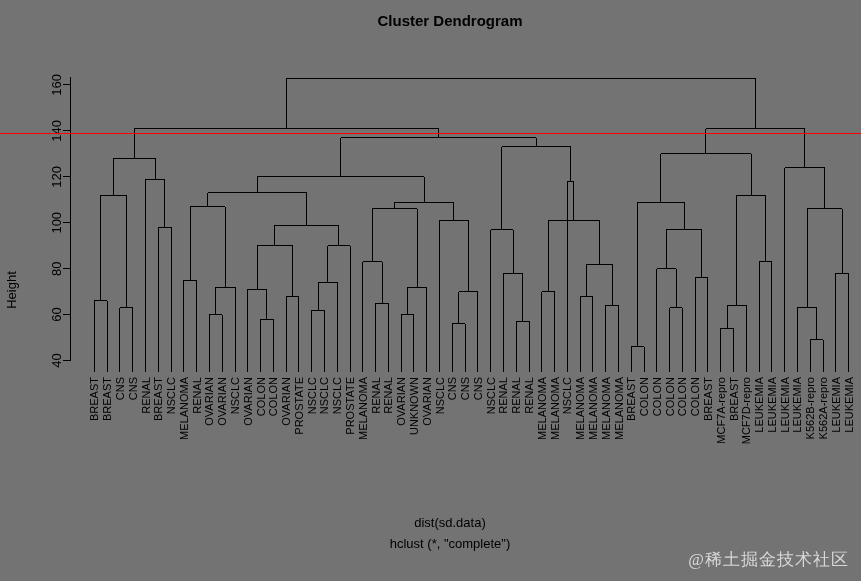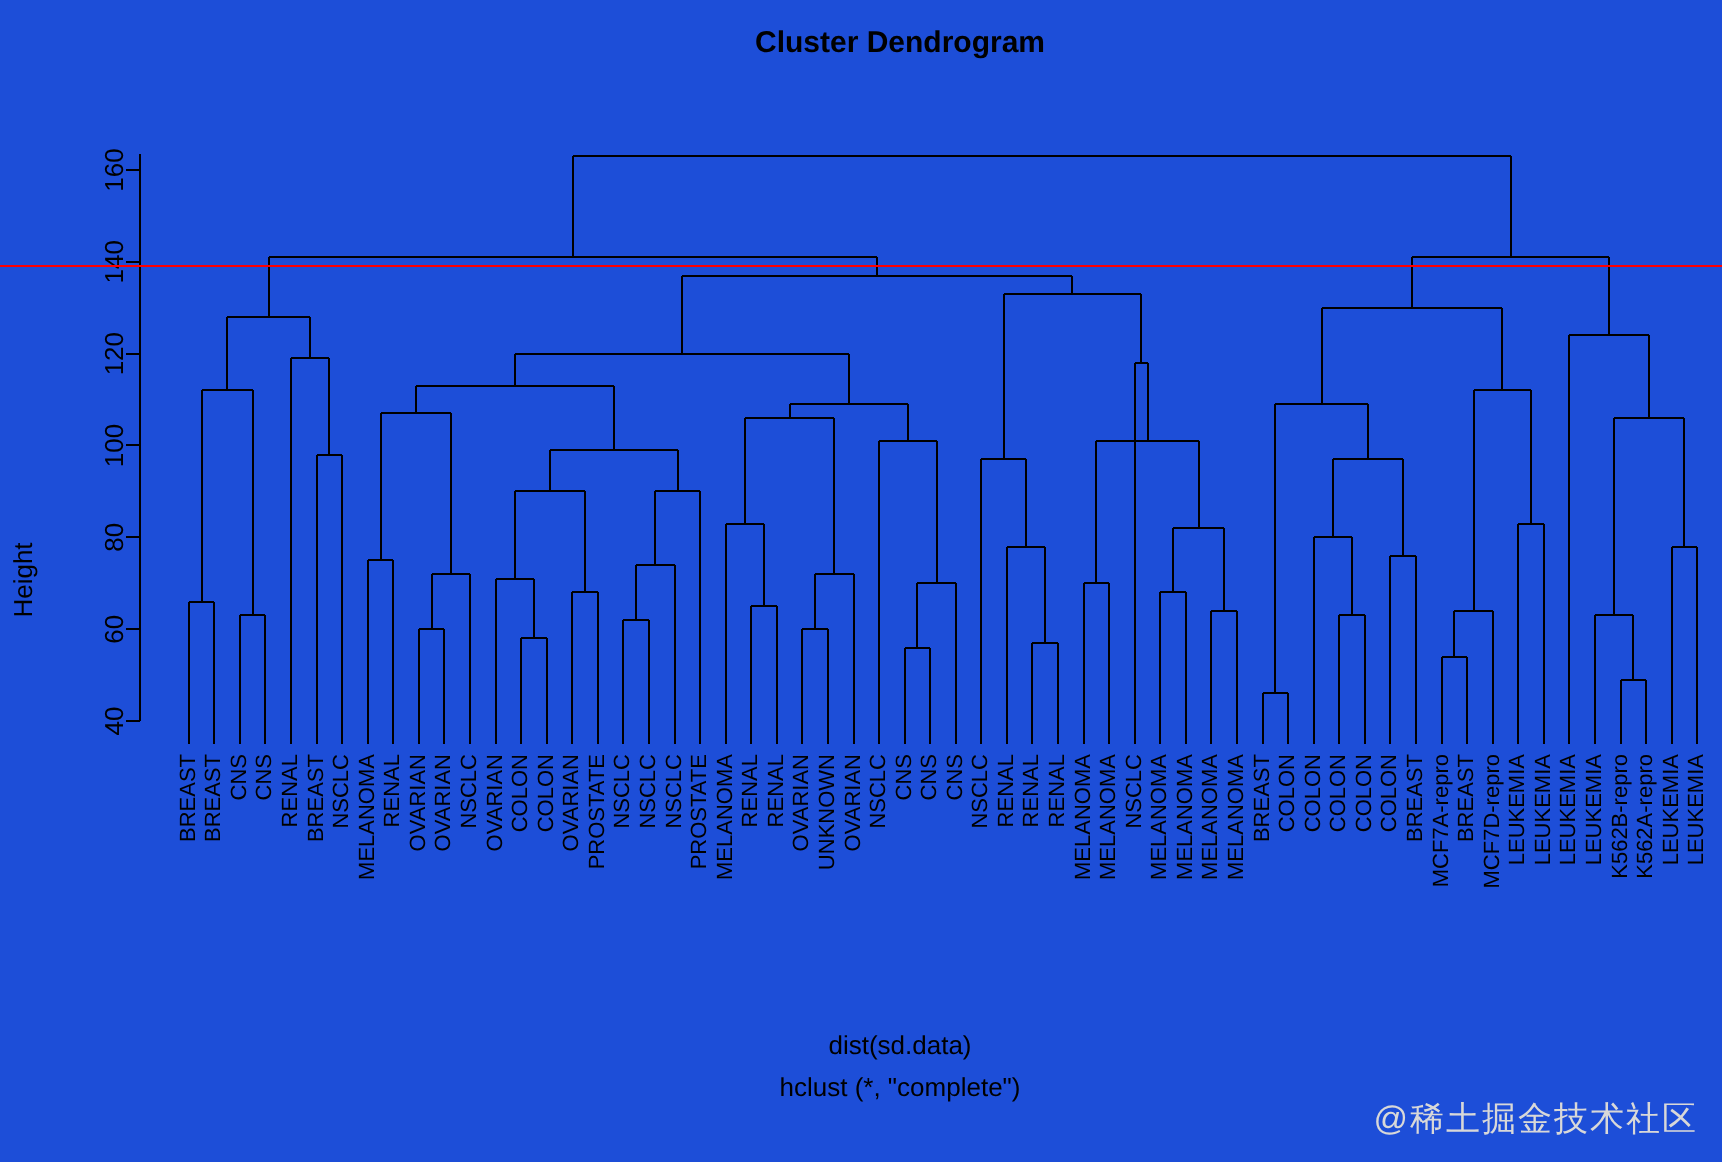--- a/index.html
+++ b/index.html
@@ -7,21 +7,21 @@
     padding: 0;
     background: #ffffff;
   }
   body {
     font-family: "Liberation Sans", sans-serif;
   }
   #plot-root {
     position: relative;
     width: 861px;
     height: 581px;
-    background: #1d4ed8;
+    background: #737373;
     overflow: hidden;
   }
   svg.plot-canvas {
     position: absolute;
     left: 0;
     top: 0;
     width: 861px;
     height: 581px;
     display: block;
   }
@@ -63,21 +63,21 @@
     shape-rendering: crispEdges;
   }
   .cut-line {
     stroke-width: 1;
     shape-rendering: crispEdges;
   }
   .watermark {
     position: absolute;
     right: 12px;
     bottom: 10px;
-    font-family: Liberation Sans, sans-serif;
+    font-family: Liberation Serif, serif;
     font-size: 17px;
     color: #d8d8d8;
     letter-spacing: 1px;
     user-select: none;
     white-space: nowrap;
   }
 </style>
 </head>
 <body>
 

